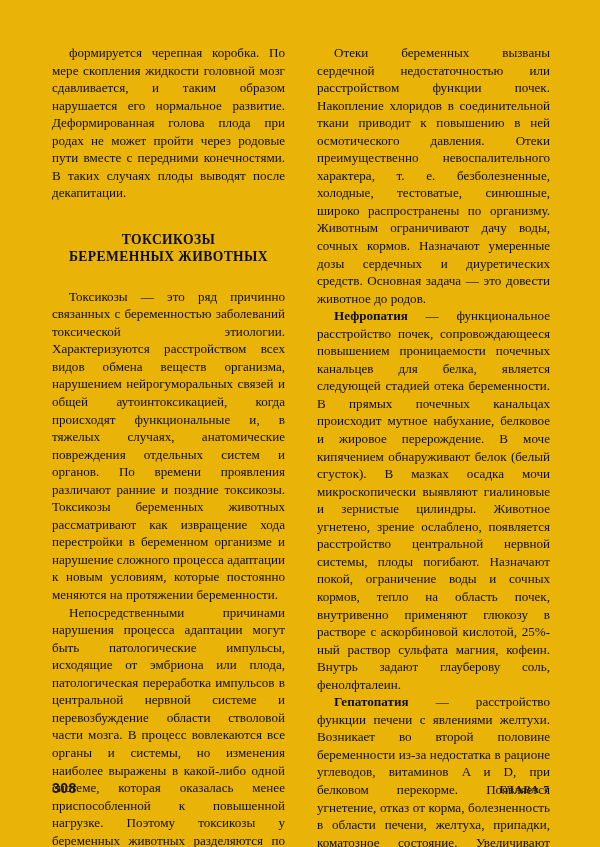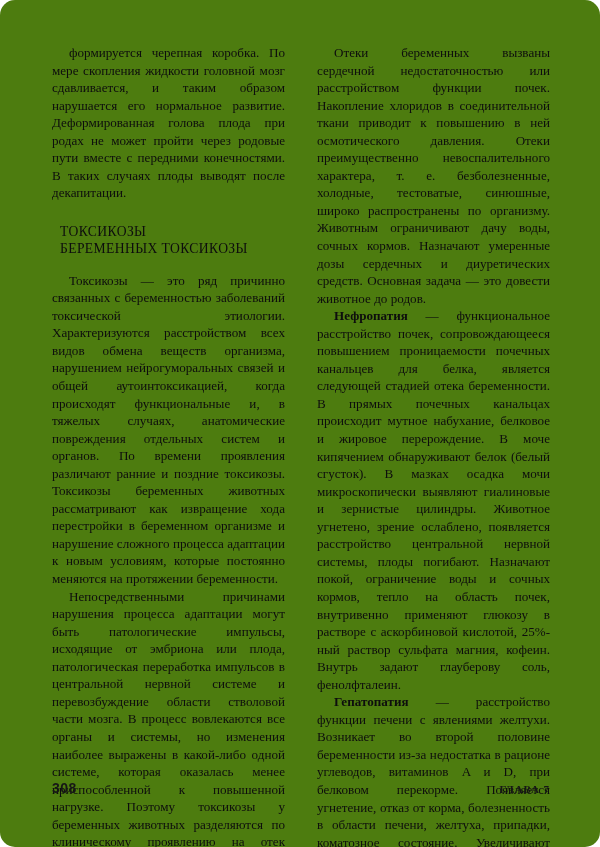--- a/index.html
+++ b/index.html
@@ -12,22 +12,21 @@
     height: 847px;
     position: relative;
     font-family: "Liberation Serif", "DejaVu Serif", serif;
     color: #111111;
     overflow: hidden;
   }
 
   .page {
     position: absolute;
     inset: 0;
-    background: #4d7c0f;
-    border-radius: 15px;
+    background: #eab308;
   }
 
   .content {
     position: absolute;
     left: 52px;
     top: 44px;
     width: 498px;
     height: 720px;
   }
 
@@ -49,26 +48,27 @@
     text-justify: inter-word;
     font-size: 13.1px;
     line-height: 17.55px;
     text-indent: 17px;
     hyphens: manual;
     word-spacing: 0.1px;
     -webkit-font-smoothing: none;
   }
 
   .heading {
-    margin: 8px;
+    margin: 16px;
     padding-top: 13px;
     padding-bottom: 6px;
+    text-align: center;
     font-size: 13.6px;
     line-height: 17.4px;
-    font-weight: normal;
+    font-weight: bold;
     letter-spacing: 0.4px;
   }
   .heading .hline {
     display: block;
     white-space: nowrap;
   }
 
   b.term {
     font-weight: bold;
   }
@@ -108,21 +108,21 @@
 
   <div class="content">
     <div class="columns">
 
       <div class="column">
 
         <p class="para">формируется черепная коробка. По мере скопления жидкости головной мозг сдавливается, и таким образом нарушается его нормальное развитие. Деформированная голова плода при родах не может пройти через родовые пути вместе с передними конечностями. В таких случаях плоды выводят после декапитации.</p>
 
         <h2 class="heading">
           <span class="hline">ТОКСИКОЗЫ</span>
-          <span class="hline">БЕРЕМЕННЫХ ТОКСИКОЗЫ</span>
+          <span class="hline">БЕРЕМЕННЫХ ЖИВОТНЫХ</span>
         </h2>
 
         <p class="para">Токсикозы — это ряд причинно связанных с беременностью заболеваний токсической этиологии. Характеризуются расстройством всех видов обмена веществ организма, нарушением нейрогуморальных связей и общей аутоинтоксикацией, когда происходят функциональные и, в тяжелых случаях, анатомические повреждения отдельных систем и органов. По времени проявления различают ранние и поздние токсикозы. Токсикозы беременных животных рассматривают как извращение хода перестройки в беременном организме и нарушение сложного процесса адаптации к новым условиям, которые постоянно меняются на протяжении беременности.</p>
 
         <p class="para">Непосредственными причинами нарушения процесса адаптации могут быть патологические импульсы, исходящие от эмбриона или плода, патологическая переработка импульсов в центральной нервной системе и перевозбуждение области стволовой части мозга. В процесс вовлекаются все органы и системы, но изменения наиболее выражены в какой-либо одной системе, которая оказалась менее приспособленной к повышенной нагрузке. Поэтому токсикозы у беременных животных разделяются по клиническому проявлению на отек беременных, нефропатию, гепатопатию, эклампсию, остеодистрофию и залеживание.</p>
 
       </div>
 
       <div class="column">
 

